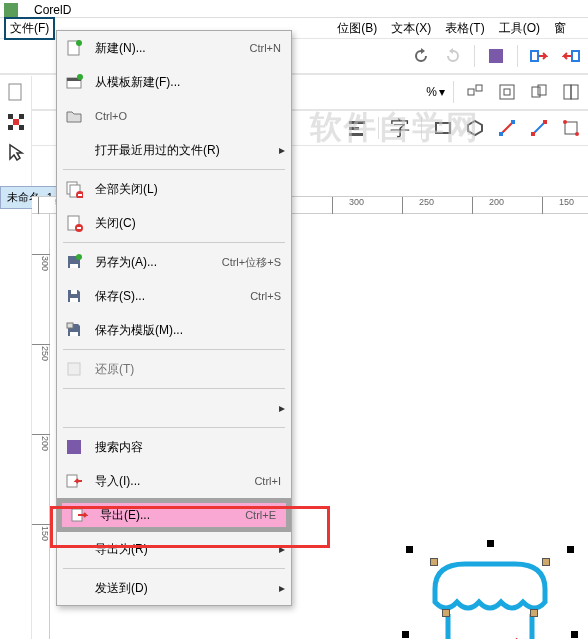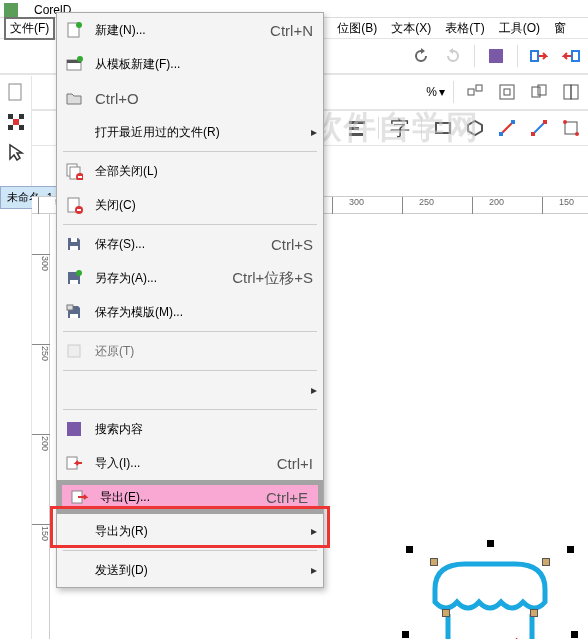--- a/index.html
+++ b/index.html
@@ -1,40 +1,40 @@
 <!DOCTYPE html>
 <html><head>
 <meta charset="utf-8">
 <style>
 *{box-sizing:border-box;margin:0;padding:0;font-family:"Microsoft YaHei","SimSun",sans-serif;font-size:12px}
 body{width:588px;height:639px;background:#fff;position:relative;overflow:hidden}
 .titlebar{height:18px;background:#fff;border-bottom:1px solid #ddd;display:flex;align-items:flex-end;padding:0 4px;gap:16px}
 .titlebar .logo{width:14px;height:14px;background:#5a9e5a;display:inline-block}
 .menubar{height:20px;display:flex;align-items:center;padding:0 4px;gap:2px;position:relative}
 .menubar .mitem{padding:3px 6px;cursor:default}
-.menubar .mitem.boxed{border:2px solid #737373;padding:1px 4px}
+.menubar .mitem.boxed{border:2px solid #0c4a6e;padding:1px 4px}
 .menubar .right-menus{position:absolute;right:16px;display:flex;gap:2px}
 .toolbar{height:36px;border-top:1px solid #e5e5e5;border-bottom:1px solid #e5e5e5;display:flex;align-items:center;padding:0 4px;gap:6px}
 .toolbar .tbtn{width:26px;height:26px;display:flex;align-items:center;justify-content:center;color:#444}
 .toolbar .sep{width:1px;height:22px;background:#ddd;margin:0 2px}
 .left-col{position:absolute;left:0;top:76px;width:32px;bottom:0;border-right:1px solid #e5e5e5;background:#fff}
 .left-col .tool{width:30px;height:28px;display:flex;align-items:center;justify-content:center;margin:2px auto}
 .doc-tab{position:absolute;left:0;top:186px;background:#cfe6f7;padding:3px 6px;font-size:11px;border:1px solid #9ac}
 .ruler-h{position:absolute;left:32px;right:0;top:196px;height:18px;background:#fff;border-top:1px solid #ccc;border-bottom:1px solid #ccc}
 .ruler-h .tick{position:absolute;top:0;font-size:9px;color:#666;border-left:1px solid #888;height:18px;padding-left:16px}
 .ruler-v{position:absolute;left:32px;top:214px;bottom:0;width:18px;background:#fff;border-right:1px solid #ccc}
 .ruler-v .tick{position:absolute;left:0;font-size:9px;color:#666;border-top:1px solid #888;width:18px;writing-mode:vertical-rl;padding-top:1px}
 .canvas{position:absolute;left:50px;top:214px;right:0;bottom:0;background:#fff}
 .watermark{position:absolute;left:310px;top:106px;font-size:32px;color:#ccc;font-weight:bold;opacity:.55;letter-spacing:2px}
-.dropdown{position:absolute;left:56px;top:12px;width:268px;background:#f4f4f4;border:1px solid #aaa;box-shadow:2px 3px 6px rgba(0,0,0,.25)}
+.dropdown{position:absolute;left:56px;top:30px;width:236px;background:#f4f4f4;border:1px solid #aaa;box-shadow:2px 3px 6px rgba(0,0,0,.25)}
 .dropdown .row{display:flex;align-items:center;height:34px;padding:0 10px 0 6px;gap:10px;position:relative}
 .dropdown .row.highlight{background:#f9a8d4;border:5px solid #a3a3a3}
 .dropdown .row .ic{width:22px;height:22px;display:flex;align-items:center;justify-content:center;color:#555}
 .dropdown .row .lbl{flex:1}
-.dropdown .row .sc{color:#555;font-size:15px;white-space:nowrap}
+.dropdown .row .sc{color:#555;font-size:11px;white-space:nowrap}
 .dropdown .row .arr{position:absolute;right:6px;color:#333}
 .dropdown hr{border:none;border-top:1px solid #ccc;margin:2px 6px}
 .redbox{position:absolute;left:50px;top:506px;width:280px;height:42px;border:3px solid #e33;pointer-events:none}
 .shop-icon{position:absolute;left:370px;top:340px;width:140px;height:160px}
 .shop-icon svg{width:100%;height:100%}
 .handle{position:absolute;width:7px;height:7px;background:#000}
 .mid-handle{position:absolute;width:8px;height:8px;background:#cfa96b;border:1px solid #555}
 .dim{color:#737373}
 .pct{display:flex;align-items:center;gap:2px}
 </style>
@@ -283,36 +283,36 @@
         </svg>
       </span>
     <span class="lbl">关闭(C)</span>
   </div>
   <hr>
   <div class="row">
     <span class="ic">
         <svg width="18" height="18">
           <path d="M3 3h10l2 2v10H3z" fill="#5a6a8a"></path>
           <rect x="5" y="11" width="8" height="4" fill="#fff"></rect>
+          <circle cx="14" cy="4" r="3" fill="#3a3"></circle>
+        </svg>
+      </span>
+    <span class="lbl">另存为(A)...</span>
+      <span class="sc">Ctrl+位移+S</span>
+  </div>
+  <div class="row">
+    <span class="ic">
+        <svg width="18" height="18">
+          <path d="M3 3h10l2 2v10H3z" fill="#5a6a8a"></path>
+          <rect x="5" y="11" width="8" height="4" fill="#fff"></rect>
           <rect x="6" y="3" width="6" height="4" fill="#fff"></rect>
         </svg>
       </span>
     <span class="lbl">保存(S)...</span>
       <span class="sc">Ctrl+S</span>
-  </div>
-  <div class="row">
-    <span class="ic">
-        <svg width="18" height="18">
-          <path d="M3 3h10l2 2v10H3z" fill="#5a6a8a"></path>
-          <rect x="5" y="11" width="8" height="4" fill="#fff"></rect>
-          <circle cx="14" cy="4" r="3" fill="#3a3"></circle>
-        </svg>
-      </span>
-    <span class="lbl">另存为(A)...</span>
-      <span class="sc">Ctrl+位移+S</span>
   </div>
   <div class="row">
     <span class="ic">
         <svg width="18" height="18">
           <path d="M3 3h10l2 2v10H3z" fill="#5a6a8a"></path>
           <rect x="5" y="11" width="8" height="4" fill="#fff"></rect>
           <rect x="2" y="2" width="6" height="5" fill="#ddd" stroke="#777"></rect>
         </svg>
       </span>
     <span class="lbl">保存为模版(M)...</span>

